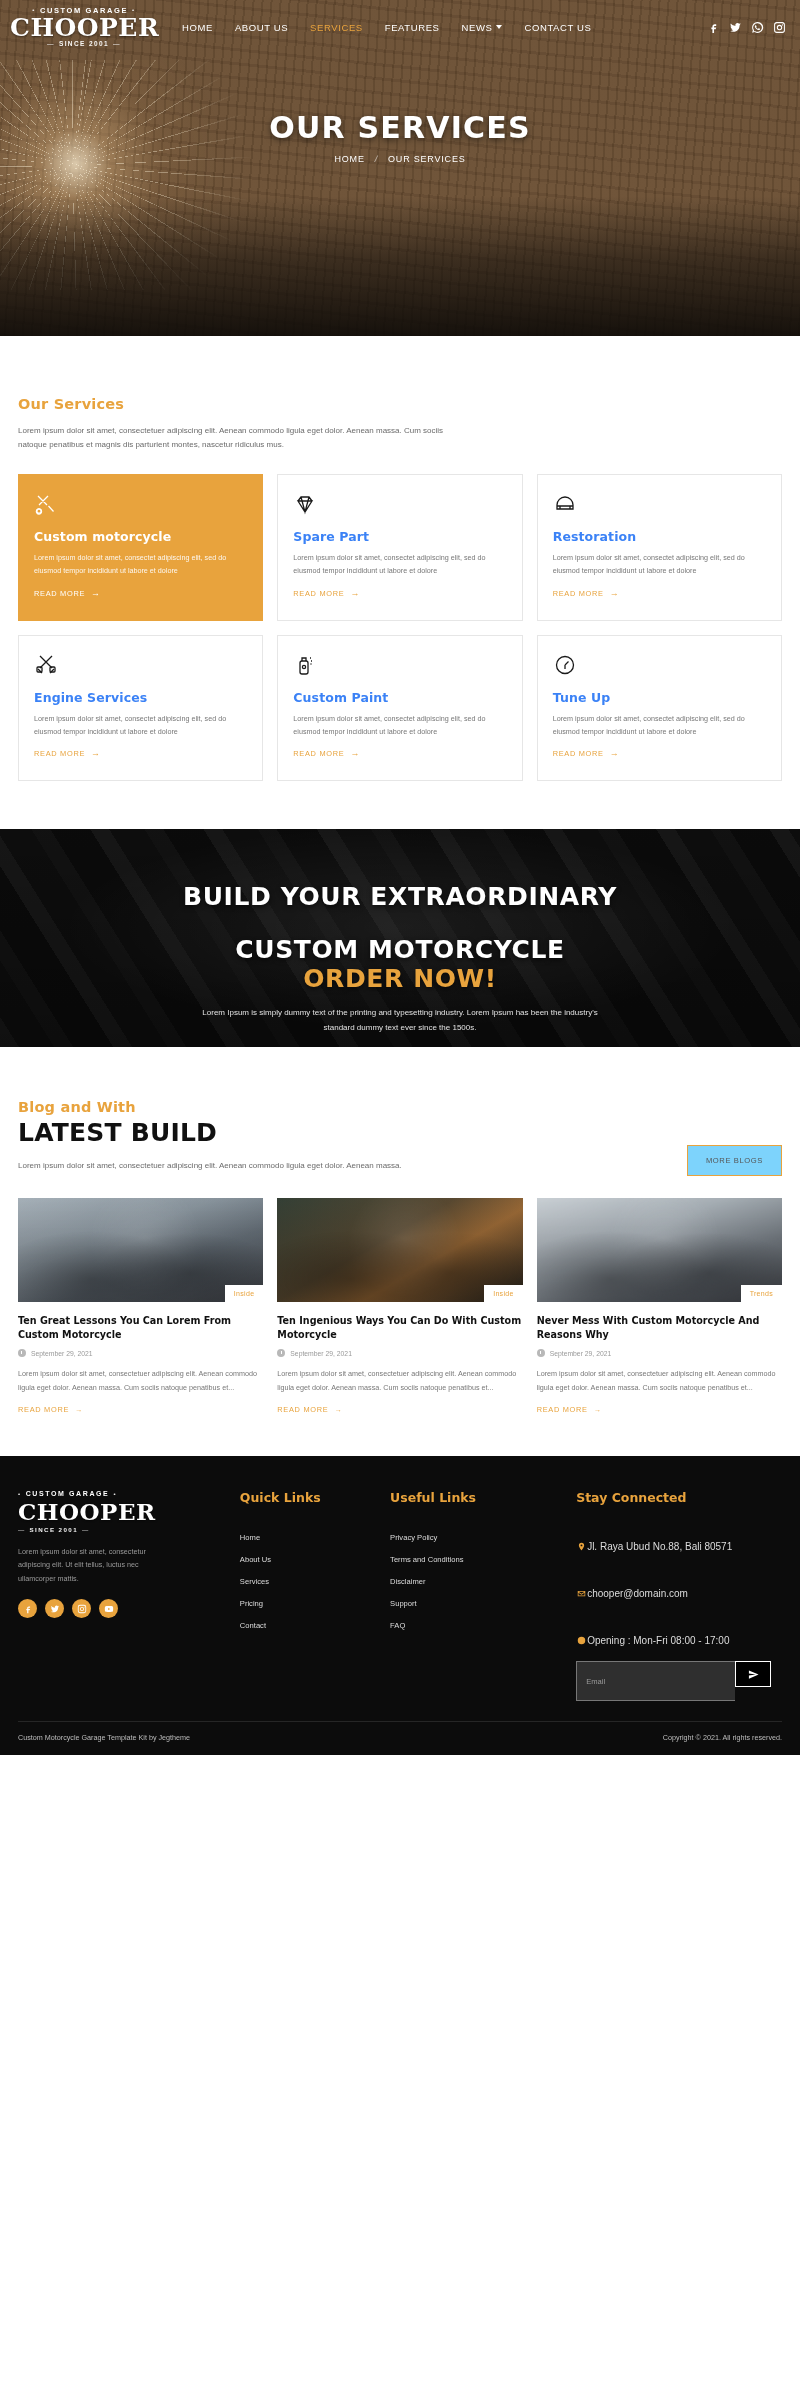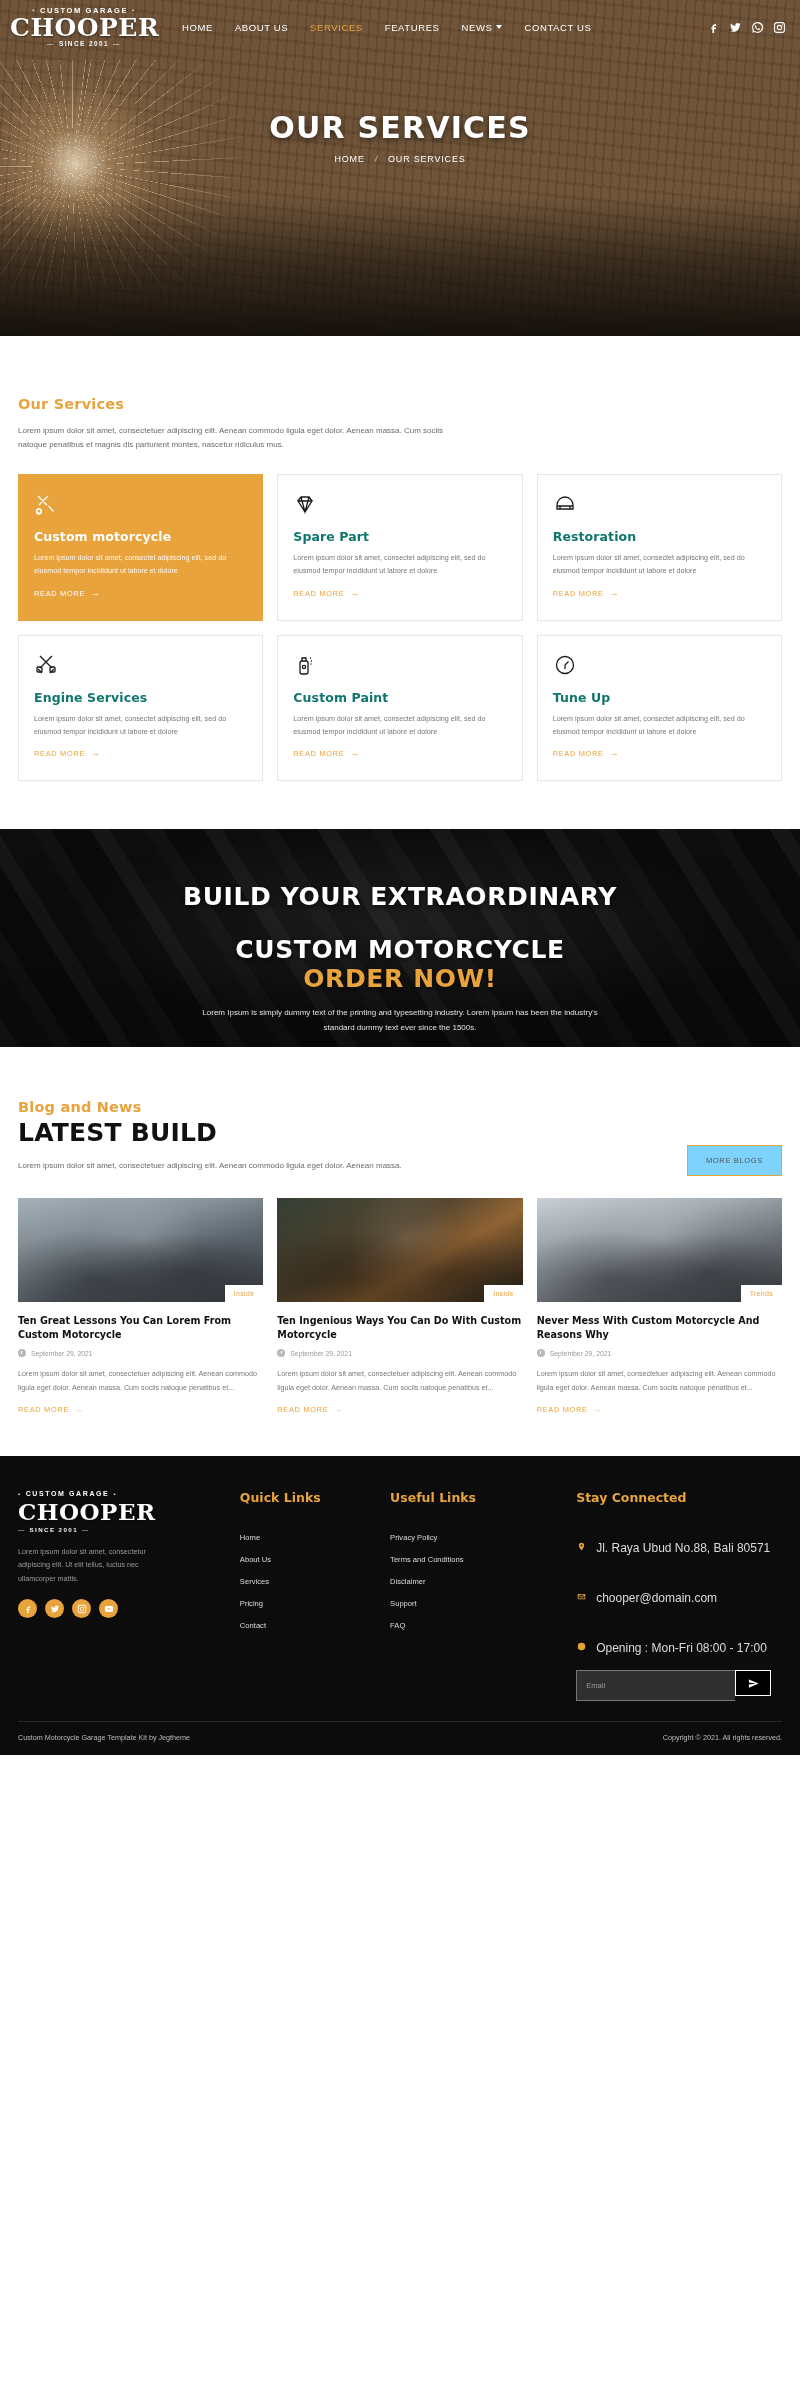--- a/index.html
+++ b/index.html
@@ -119,21 +119,21 @@
   .card {
     border: 1px solid #e6e6e6; background:#fff;
     padding: 17px 15px 20px; min-height: 128px;
   }
   .card.active { background: #e8a33d; border-color: #e8a33d; }
   .card-icon { height: 26px; margin-bottom: 11px; color:#1a1a1a; }
   .card.active .card-icon { color:#fff; }
   .card-icon svg { width: 24px; height: 24px; stroke: currentColor; fill: none; stroke-width: 1.3; }
   .card-title {
     font-family: "DejaVu Sans", sans-serif;
-    color: #0f766e; font-size: 12.5px; font-weight: 800; letter-spacing: .1px;
+    color: #3b82f6; font-size: 12.5px; font-weight: 800; letter-spacing: .1px;
   }
   .card.active .card-title { color:#fff; }
   .card-text { margin-top: 7px; font-size: 7.2px; line-height: 1.85; color: #777; }
   .card.active .card-text { color: rgba(255,255,255,.92); }
   .read-more {
     margin-top: 11px; display:inline-flex; align-items:center; gap:6px;
     font-size: 7.4px; letter-spacing: .7px; color:#e8a33d; text-decoration:none; cursor:pointer;
   }
   .card.active .read-more { color:#fff; }
   .read-more .arr { font-size: 9px; line-height: 1; }
@@ -230,26 +230,26 @@
   .f-soc {
     width:19px; height:19px; border-radius:50%; background:#e8a33d;
     display:flex; align-items:center; justify-content:center; cursor:pointer; color:#fff;
   }
   .f-soc svg { width: 10px; height: 10px; fill: currentColor; }
   .f-title {
     color:#e8a33d; font-family:"DejaVu Sans", sans-serif;
     font-size: 12.5px; font-weight: 800; margin-bottom: 28px;
   }
   .f-link { display:block; color:#ddd; font-size:7.6px; text-decoration:none; margin-bottom: 13px; cursor:pointer; }
-  .f-contact { display:flex; align-items:flex-start; gap:9px; margin-bottom: 15px; font-size:12px; color:#ddd;margin-top:36px; }
+  .f-contact { display:flex; align-items:flex-start; margin-bottom: 15px; font-size:10px; color:#ddd;margin-top:36px; }
   .f-ic { color:#e8a33d; flex:0 0 11px; width:11px; height:11px; display:flex; align-items:center; justify-content:center; }
   .f-ic svg { width:9px; height:9px; fill: currentColor; }
   .subscribe { display:flex; margin-top: 4px; width: 195px; }
   .sub-input {
-    flex:1; height: 31px; background:#2f2f2f; border:1px solid #777; border-right:none;
+    flex:1; height: 40px; background:#2f2f2f; border:1px solid #777; border-right:none;
     color:#ccc; font-size: 7.6px; padding: 0 9px; font-family: inherit; outline:none;
   }
   .sub-input::placeholder { color:#9a9a9a; }
   .sub-btn {
     width: 36px; height: 26px; background:#000; border:1px solid #fff; color:#fff;
     display:flex; align-items:center; justify-content:center; cursor:pointer;
   }
   .sub-btn svg { width:11px; height:11px; fill:#fff; }
   .f-divider { margin-top: 20px; border-top: 1px solid #262626; }
   .f-bottom {
@@ -426,21 +426,21 @@
       <div class="cta-l2">CUSTOM MOTORCYCLE</div>
       <div class="cta-l3">ORDER NOW!</div>
       <p class="cta-text">Lorem Ipsum is simply dummy text of the printing and typesetting industry. Lorem Ipsum has been the industry's standard dummy text ever since the 1500s.</p>
       <button class="cta-btn">CONTACT US</button>
     </div>
   </section>
 
   <section class="news">
     <div class="news-head">
       <div class="news-head-left">
-        <div class="eyebrow">Blog and News</div>
+        <div class="eyebrow">Blog and With</div>
         <h2 class="sec-title">LATEST BUILD</h2>
         <p class="sec-desc">Lorem ipsum dolor sit amet, consectetuer adipiscing elit. Aenean commodo ligula eget dolor. Aenean massa.</p>
       </div>
       <button class="more-blogs">MORE BLOGS</button>
     </div>
 
     <div class="posts">
 
       <article class="post">
         <div class="post-thumb thumb-a">

